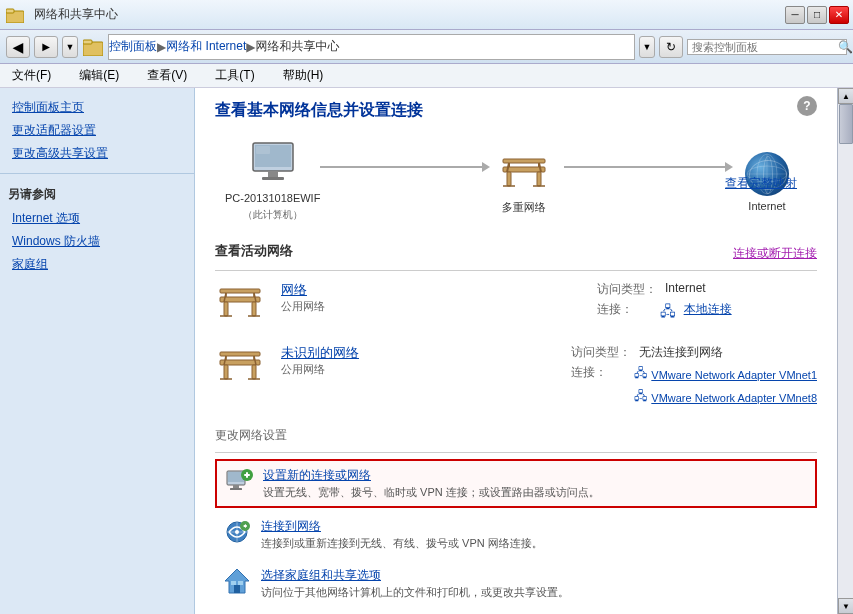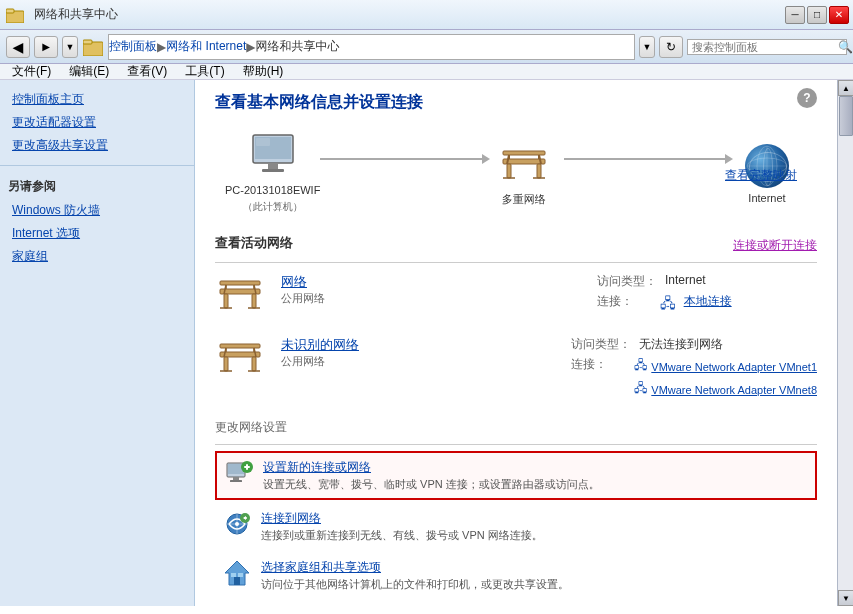--- a/index.html
+++ b/index.html
@@ -105,27 +105,27 @@
     .search-box input {
       border: none;
       outline: none;
       font-size: 11px;
       flex: 1;
       color: #888;
     }
 
     
     .menu-bar {
-      height: 16px;
+      height: 24px;
       background: #f0f4f8;
       border-bottom: 1px solid #ccd;
       display: flex;
       align-items: center;
       padding: 0 4px;
-      gap: 2px;
+      gap: 12px;
     }
     .menu-item {
       padding: 2px 8px;
       font-size: 12px;
       cursor: pointer;
       border-radius: 2px;
     }
 
     
     .main-layout {
@@ -392,22 +392,22 @@
 </div>
 
 <div class="main-layout">
 
   <div class="sidebar">
     <div class="sidebar-link">控制面板主页</div>
     <div class="sidebar-link">更改适配器设置</div>
     <div class="sidebar-link">更改高级共享设置</div>
     <div class="sidebar-divider"></div>
     <div class="also-see-title">另请参阅</div>
+    <div class="sidebar-link">Internet 选项</div>
     <div class="sidebar-link">Windows 防火墙</div>
-    <div class="sidebar-link">Internet 选项</div>
     <div class="sidebar-link">家庭组</div>
   </div>
 
   <div class="content" style="position:relative;">
 
     <div style="position:absolute; top:8px; right:20px; width:20px; height:20px; border-radius:50%; background:#999; color:white; display:flex; align-items:center; justify-content:center; font-size:12px; font-weight:bold; cursor:pointer;">?</div>
 
     <div class="content-title">查看基本网络信息并设置连接</div>
 
     <div style="position:relative; margin-bottom:20px;">

